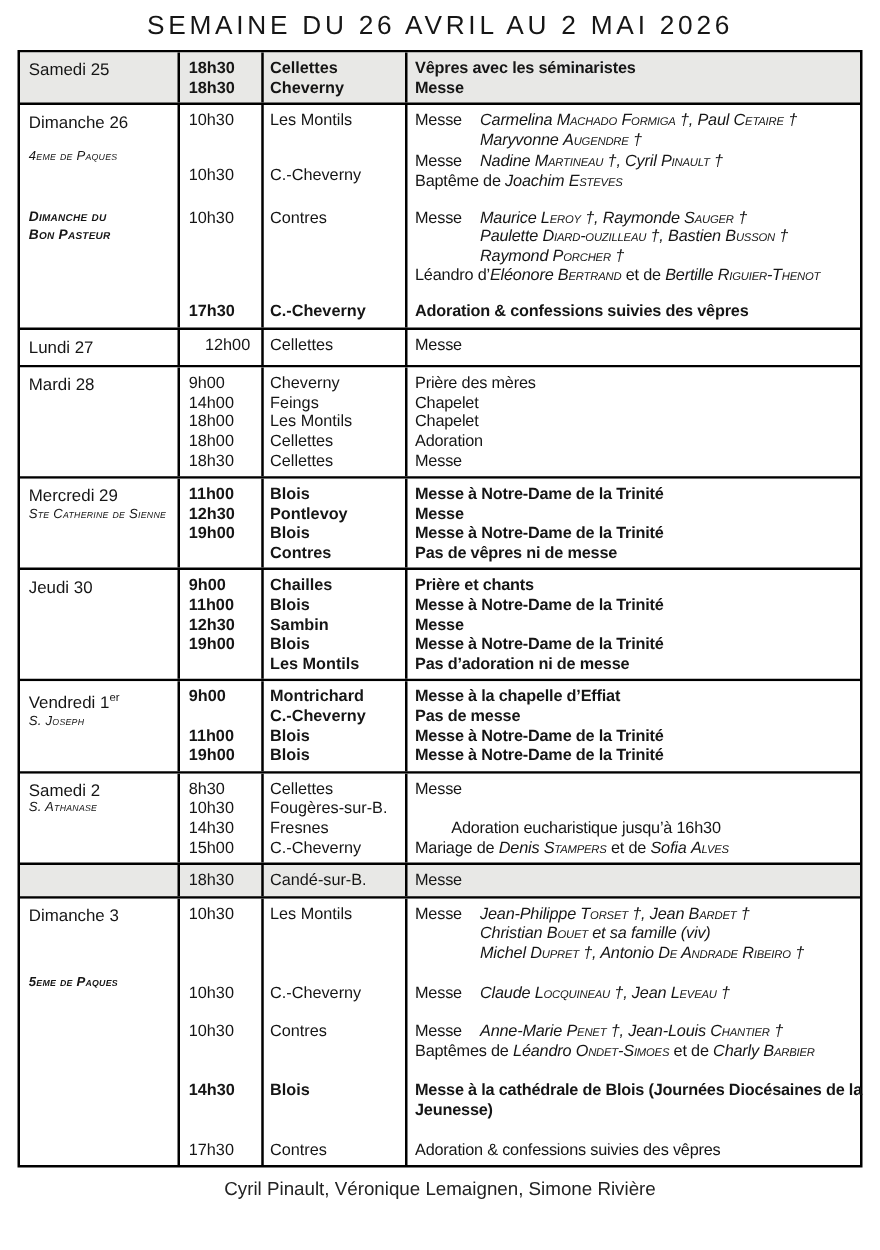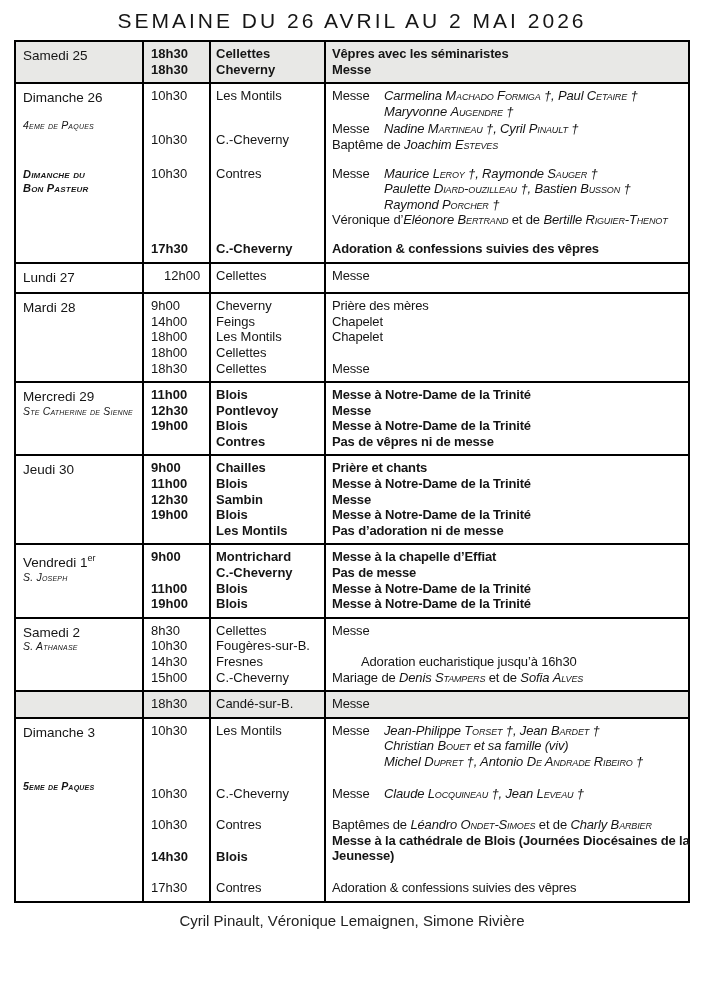--- a/index.html
+++ b/index.html
@@ -86,21 +86,21 @@
         <div class="c-desc" style="grid-area: 2 / 4; margin-top: 2px;">
           <div class="dl"><span class="lbl">Messe</span><span class="it">Nadine </span><span class="sc">Martineau</span><span class="it"> †, Cyril </span><span class="sc">Pinault</span><span class="it"> †</span></div>
           <div class="dl"><span>Baptême de </span><span class="it">Joachim </span><span class="sc">Esteves</span></div>
         </div>
         <div class="c-time" style="grid-area: 3 / 2; margin-top: 13px;">10h30</div>
         <div class="c-loc" style="grid-area: 3 / 3; margin-top: 13px;">Contres</div>
         <div class="c-desc" style="grid-area: 3 / 4; margin-top: 13px;">
           <div class="dl"><span class="lbl">Messe</span><span class="it">Maurice </span><span class="sc">Leroy</span><span class="it"> †, Raymonde </span><span class="sc">Sauger</span><span class="it"> †</span></div>
           <div class="dl ind"><span class="it">Paulette </span><span class="sc">Diard-ouzilleau</span><span class="it"> †, Bastien </span><span class="sc">Busson</span><span class="it"> †</span></div>
           <div class="dl ind"><span class="it">Raymond </span><span class="sc">Porcher</span><span class="it"> †</span></div>
-          <div class="dl"><span>Véronique d’</span><span class="it">Eléonore </span><span class="sc">Bertrand</span><span> et de </span><span class="it">Bertille </span><span class="sc">Riguier-Thenot</span></div>
+          <div class="dl"><span>Léandro d’</span><span class="it">Eléonore </span><span class="sc">Bertrand</span><span> et de </span><span class="it">Bertille </span><span class="sc">Riguier-Thenot</span></div>
         </div>
         <div class="c-time bd" style="grid-area: 4 / 2; margin-top: 13px;">17h30</div>
         <div class="c-loc bd" style="grid-area: 4 / 3; margin-top: 13px;">C.-Cheverny</div>
         <div class="c-desc bd" style="grid-area: 4 / 4; margin-top: 13px;">
           <div class="dl"><span>Adoration &amp; confessions suivies des vêpres</span></div>
         </div>
       </div>
       <div class="row">
         <div class="vline" style="left: 126px; background: rgb(0, 0, 0);"></div>
         <div class="vline" style="left: 193px; background: rgb(0, 0, 0);"></div>
@@ -131,20 +131,23 @@
         <div class="c-desc" style="grid-area: 2 / 4;">
           <div class="dl"><span>Chapelet</span></div>
         </div>
         <div class="c-time" style="grid-area: 3 / 2;">18h00</div>
         <div class="c-loc" style="grid-area: 3 / 3;">Les Montils</div>
         <div class="c-desc" style="grid-area: 3 / 4;">
           <div class="dl"><span>Chapelet</span></div>
         </div>
         <div class="c-time" style="grid-area: 4 / 2;">18h00</div>
         <div class="c-loc" style="grid-area: 4 / 3;">Cellettes</div>
+        <div class="c-desc" style="grid-area: 4 / 4;">
+          <div class="dl"><span>Adoration</span></div>
+        </div>
         <div class="c-time" style="grid-area: 5 / 2;">18h30</div>
         <div class="c-loc" style="grid-area: 5 / 3;">Cellettes</div>
         <div class="c-desc" style="grid-area: 5 / 4;">
           <div class="dl"><span>Messe</span></div>
         </div>
       </div>
       <div class="row">
         <div class="vline" style="left: 126px; background: rgb(0, 0, 0);"></div>
         <div class="vline" style="left: 193px; background: rgb(0, 0, 0);"></div>
         <div class="vline" style="left: 308px; background: rgb(0, 0, 0);"></div>
@@ -290,25 +293,26 @@
           <div class="dl ind"><span class="it">Michel </span><span class="sc">Dupret</span><span class="it"> †, Antonio </span><span class="sc">De Andrade Ribeiro</span><span class="it"> †</span></div>
         </div>
         <div class="c-time" style="grid-area: 2 / 2; margin-top: 16px;">10h30</div>
         <div class="c-loc" style="grid-area: 2 / 3; margin-top: 16px;">C.-Cheverny</div>
         <div class="c-desc" style="grid-area: 2 / 4; margin-top: 16px;">
           <div class="dl"><span class="lbl">Messe</span><span class="it">Claude </span><span class="sc">Locquineau</span><span class="it"> †, Jean </span><span class="sc">Leveau</span><span class="it"> †</span></div>
         </div>
         <div class="c-time" style="grid-area: 3 / 2; margin-top: 16px;">10h30</div>
         <div class="c-loc" style="grid-area: 3 / 3; margin-top: 16px;">Contres</div>
         <div class="c-desc" style="grid-area: 3 / 4; margin-top: 16px;">
+          <div class="dl"><span class="lbl">Messe</span><span class="it">Anne-Marie </span><span class="sc">Penet</span><span class="it"> †, Jean-Louis </span><span class="sc">Chantier</span><span class="it"> †</span></div>
           <div class="dl"><span>Baptêmes de </span><span class="it">Léandro </span><span class="sc">Ondet-Simoes</span><span> et de </span><span class="it">Charly </span><span class="sc">Barbier</span></div>
         </div>
         <div class="c-time bd" style="grid-area: 4 / 2; margin-top: 16px;">14h30</div>
         <div class="c-loc bd" style="grid-area: 4 / 3; margin-top: 16px;">Blois</div>
-        <div class="c-desc bd" style="grid-area: 4 / 4; ">
+        <div class="c-desc bd" style="grid-area: 4 / 4; margin-top: 16px;">
           <div class="dl"><span>Messe à la cathédrale de Blois (Journées Diocésaines de la</span></div>
           <div class="dl"><span>Jeunesse)</span></div>
         </div>
         <div class="c-time" style="grid-area: 5 / 2; margin-top: 16px;">17h30</div>
         <div class="c-loc" style="grid-area: 5 / 3; margin-top: 16px;">Contres</div>
         <div class="c-desc" style="grid-area: 5 / 4; margin-top: 16px;">
           <div class="dl"><span>Adoration &amp; confessions suivies des vêpres</span></div>
         </div>
       </div>
     </div>

